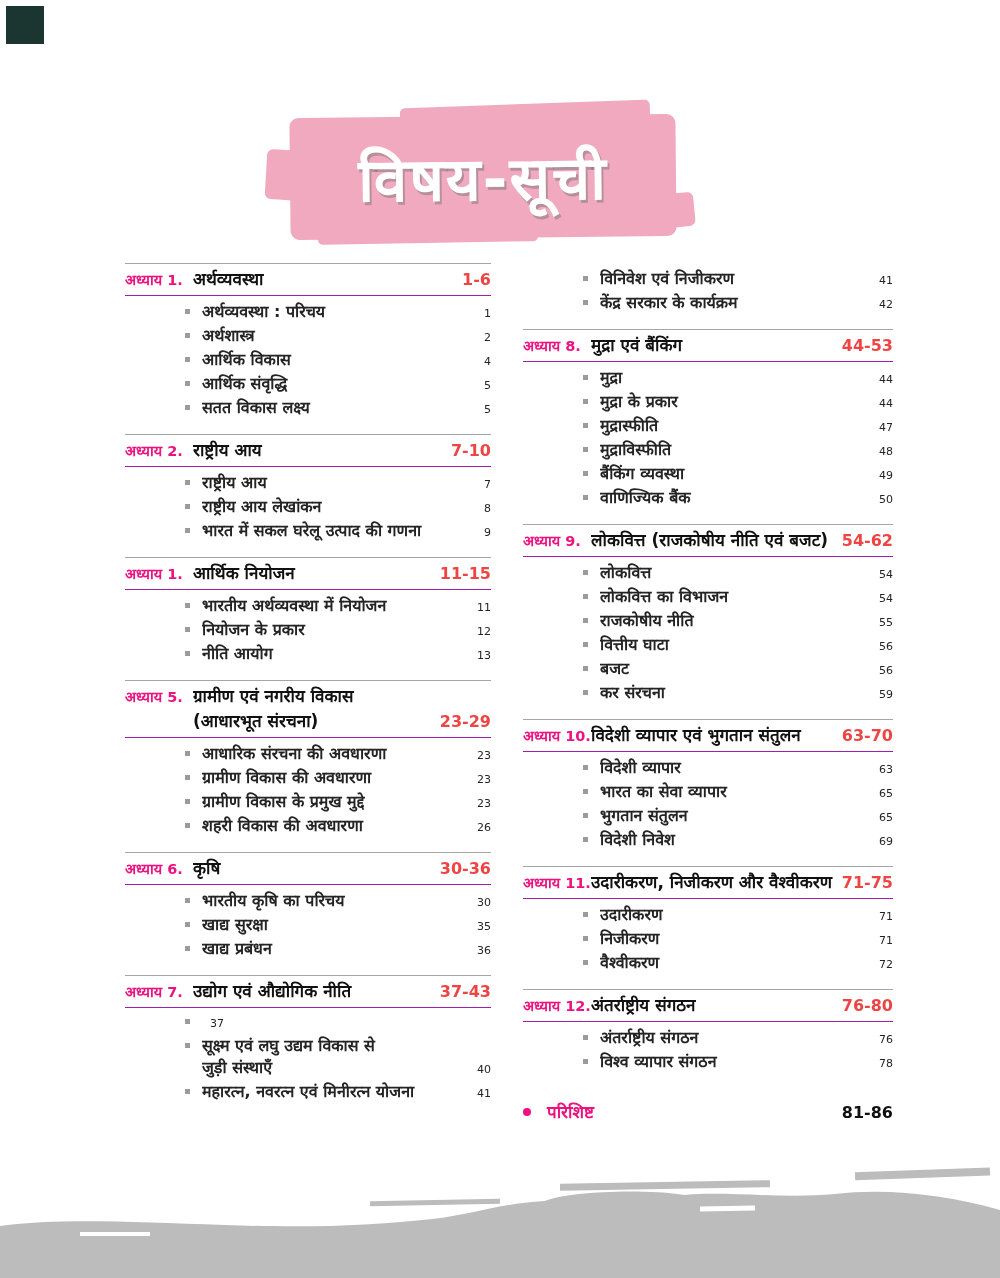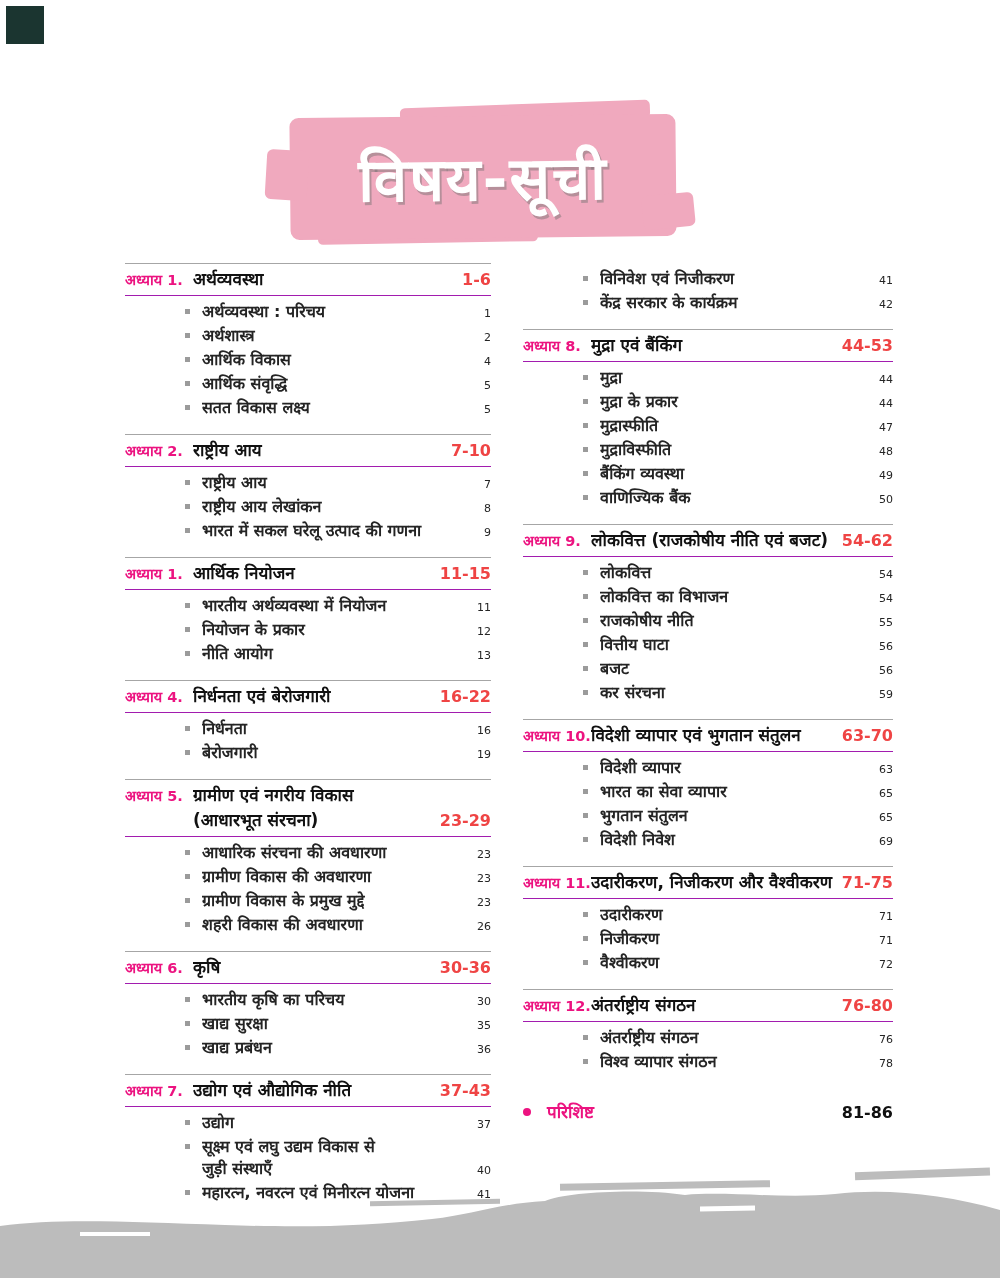--- a/index.html
+++ b/index.html
@@ -210,41 +210,20 @@
         <div class="item-line">
           <span class="bullet"></span>
           <span class="item-text">नीति आयोग</span>
           <span class="item-page">13</span>
         </div>
       </div>
     </div>
     <div class="section">
       <div class="chapter-head">
         <div class="chapter-line">
-          <span class="chapter-label">अध्याय 4.</span>
-          <span class="chapter-title">निर्धनता एवं बेरोजगारी</span>
-          <span class="chapter-pages">16-22</span>
-        </div>
-      </div>
-      <div class="items">
-        <div class="item-line">
-          <span class="bullet"></span>
-          <span class="item-text">निर्धनता</span>
-          <span class="item-page">16</span>
-        </div>
-        <div class="item-line">
-          <span class="bullet"></span>
-          <span class="item-text">बेरोजगारी</span>
-          <span class="item-page">19</span>
-        </div>
-      </div>
-    </div>
-    <div class="section">
-      <div class="chapter-head">
-        <div class="chapter-line">
           <span class="chapter-label">अध्याय 5.</span>
           <span class="chapter-title">ग्रामीण एवं नगरीय विकास</span>
         </div>
         <div class="chapter-line">
           <span class="chapter-label"></span>
           <span class="chapter-title">(आधारभूत संरचना)</span>
           <span class="chapter-pages">23-29</span>
         </div>
       </div>
       <div class="items">
@@ -300,21 +279,20 @@
       <div class="chapter-head">
         <div class="chapter-line">
           <span class="chapter-label">अध्याय 7.</span>
           <span class="chapter-title">उद्योग एवं औद्योगिक नीति</span>
           <span class="chapter-pages">37-43</span>
         </div>
       </div>
       <div class="items">
         <div class="item-line">
           <span class="bullet"></span>
-          <span class="item-text">उद्योग</span>
           <span class="item-page">37</span>
         </div>
         <div class="item-line">
           <span class="bullet"></span>
           <span class="item-text">सूक्ष्म एवं लघु उद्यम विकास से</span>
         </div>
         <div class="item-line item-cont">
           <span class="item-text">जुड़ी संस्थाएँ</span>
           <span class="item-page">40</span>
         </div>

